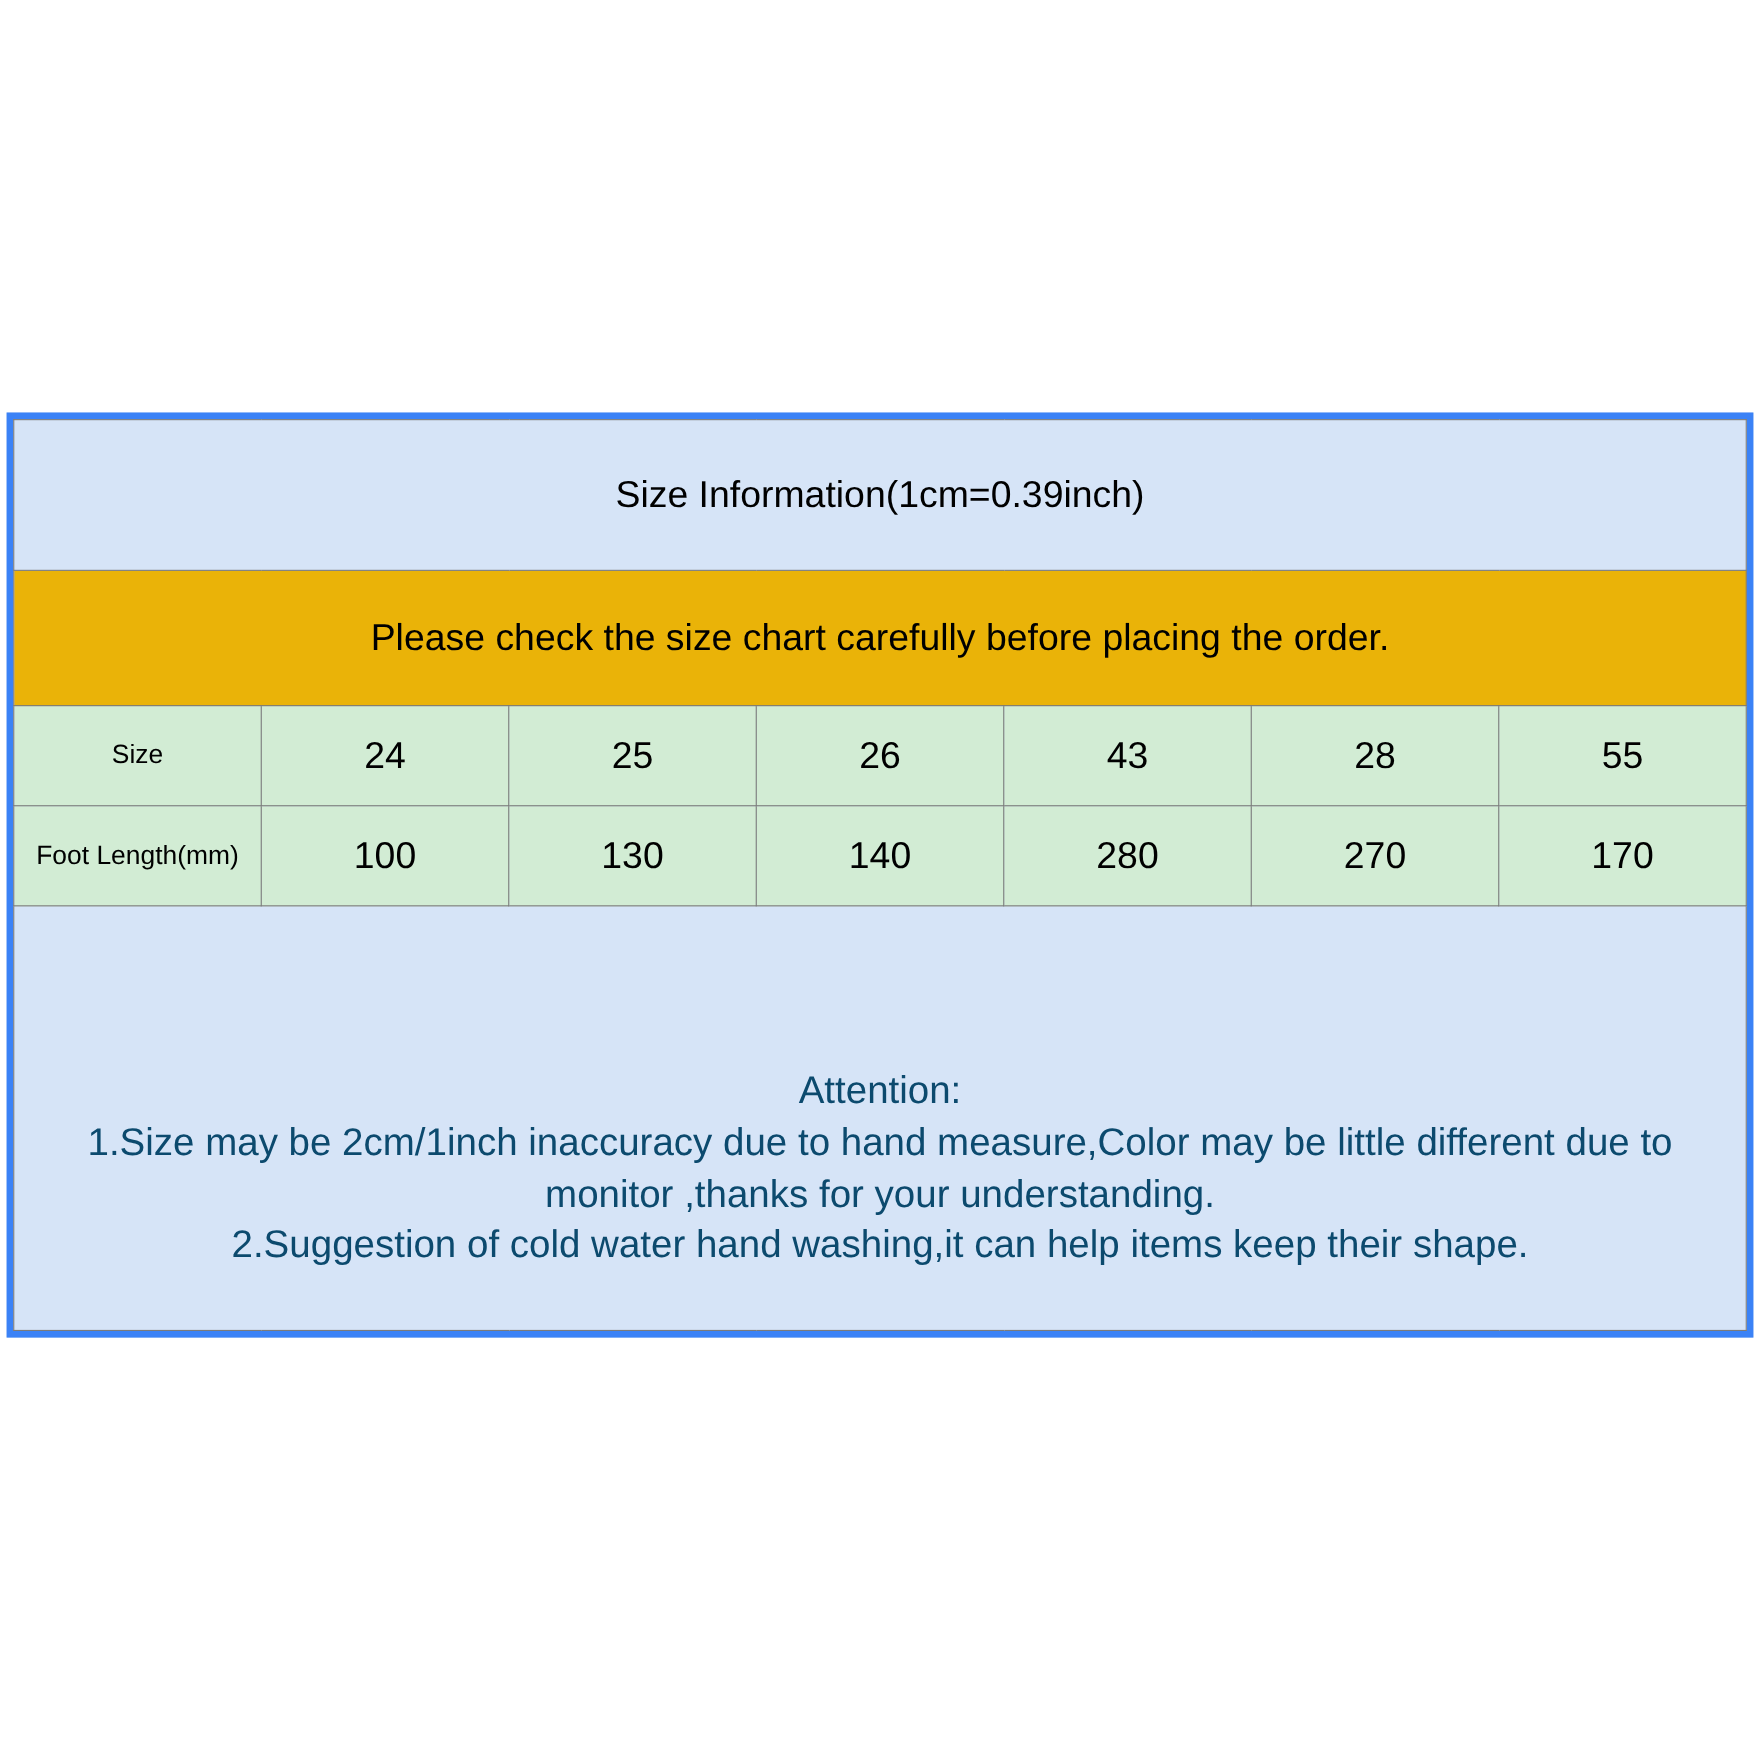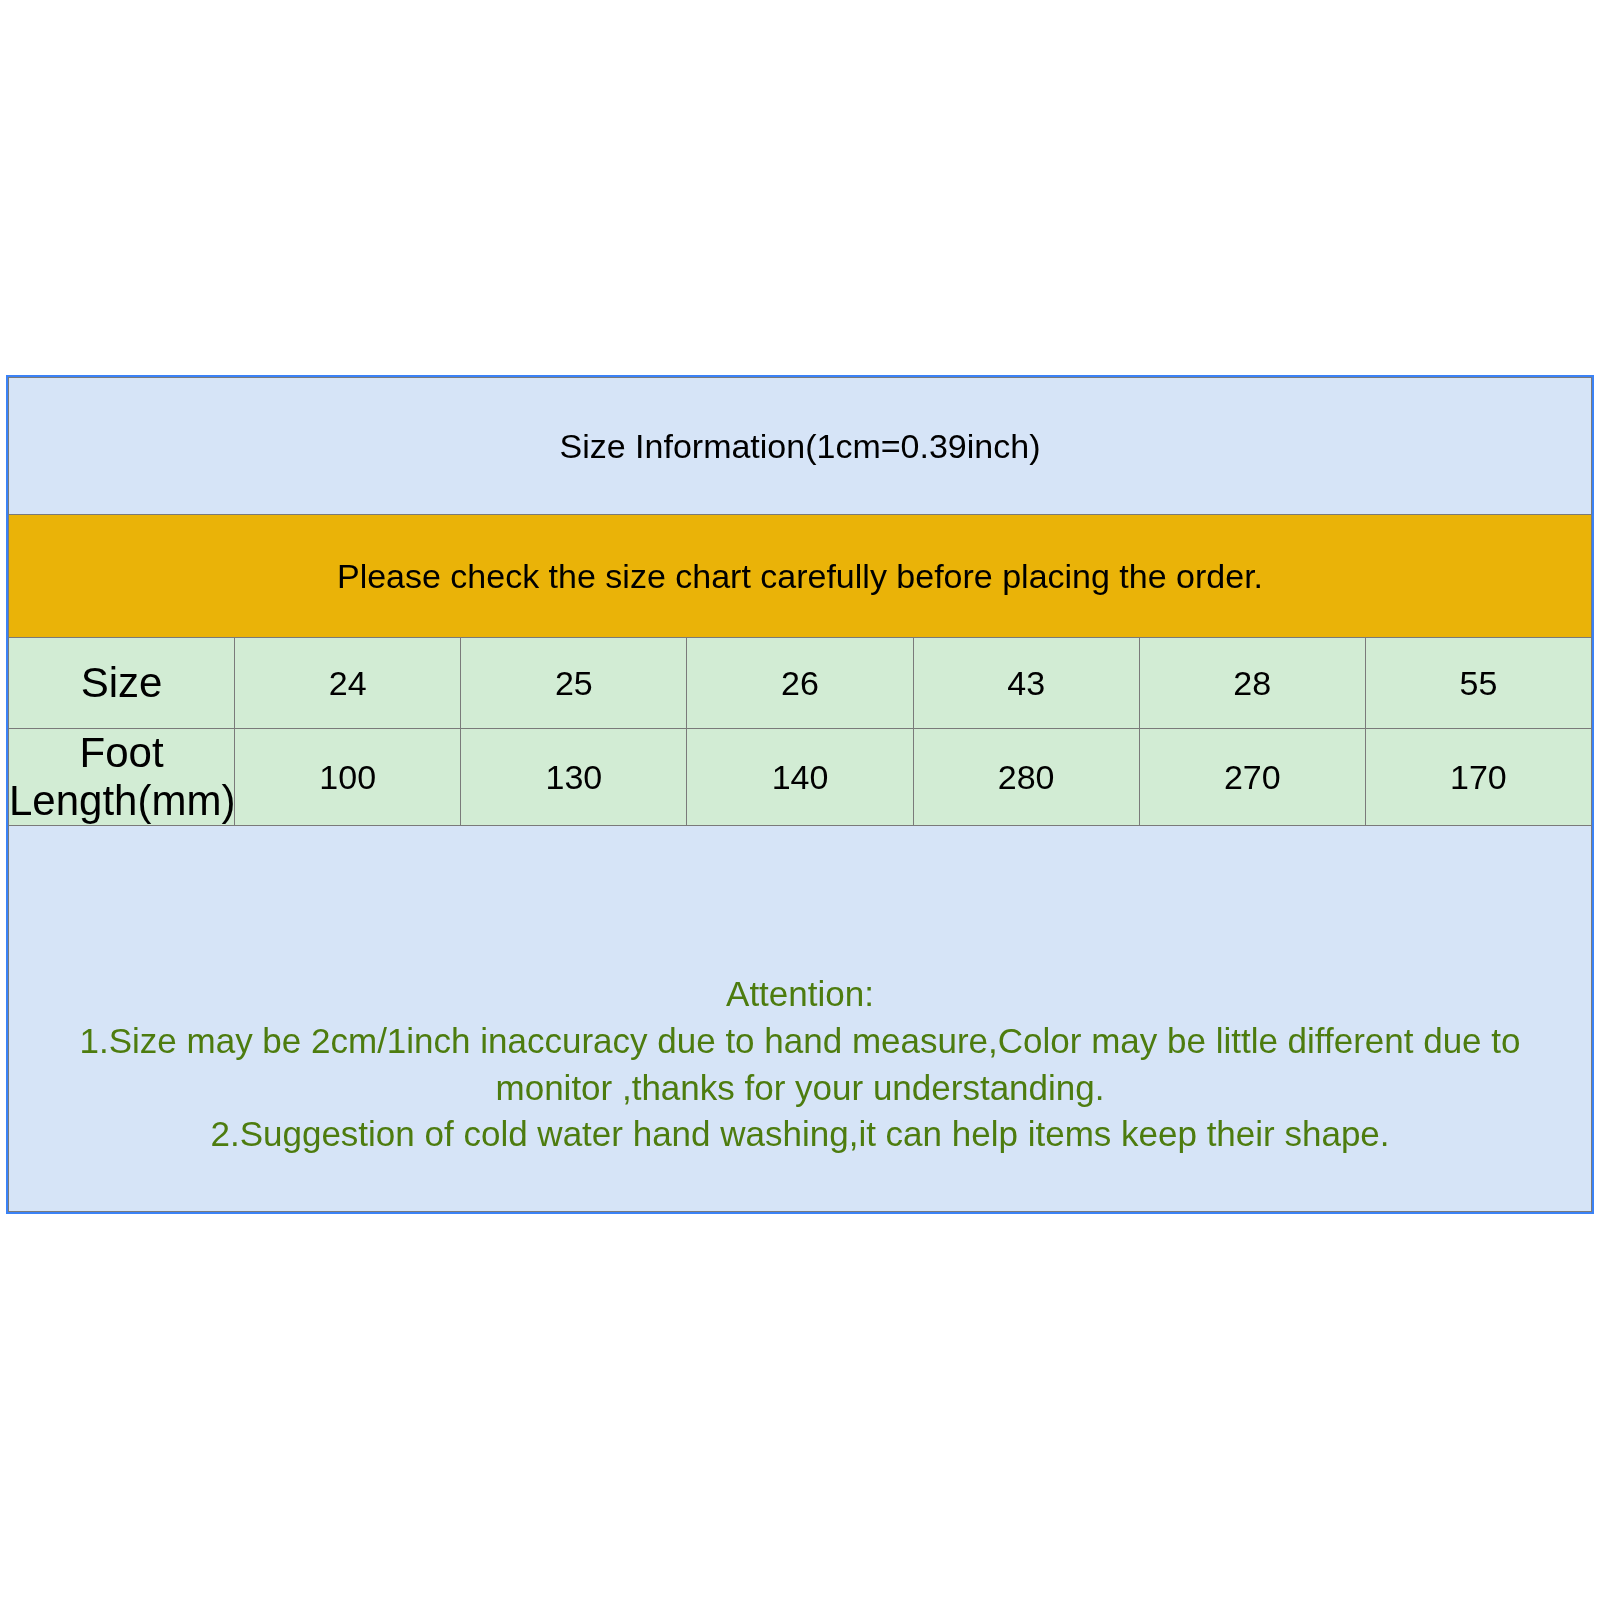--- a/index.html
+++ b/index.html
@@ -14,21 +14,21 @@
     position: relative;
     width: 1600px;
     height: 1600px;
     background: #ffffff;
   }
   .chart-wrap {
     position: absolute;
     left: 6px;
     top: 375px;
     width: 1588px;
-    border: 2px solid #3b82f6;
+    border: 6px solid #3b82f6;
     box-sizing: border-box;
     background: #d6e4f7;
   }
   table.size-chart {
     width: 100%;
     border-collapse: collapse;
     table-layout: fixed;
   }
   table.size-chart td {
     border: 1px solid #7a7a7a;
@@ -49,34 +49,34 @@
     font-size: 35px;
     vertical-align: bottom;
     padding-bottom: 4px;
   }
   .row-data td {
     background: #d2ecd4;
     height: 90px;
     font-size: 35px;
   }
   .row-data td.label {
-    font-size: 42px;
+    font-size: 24px;
   }
   .row-attention td {
     background: #d6e4f7;
     height: 385px;
     text-align: left;
     vertical-align: top;
     padding: 0;
   }
   .attention-box {
     padding: 92px 10px 0 10px;
     font-size: 35px;
     line-height: 1.33;
-    color: #4d7c0f;
+    color: #0c4a6e;
     white-space: pre-wrap;
   }
 </style>
 </head>
 <body>
 
 <div class="page">
   <div class="chart-wrap">
     <table class="size-chart">
       <tbody>

